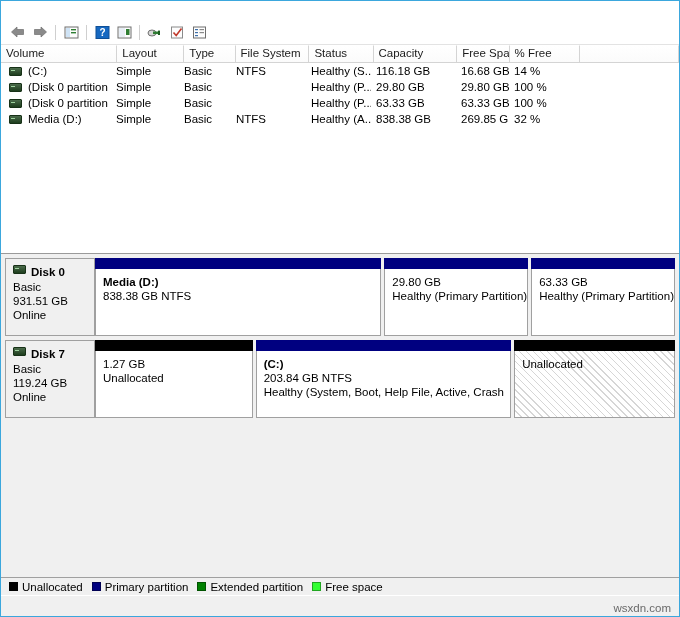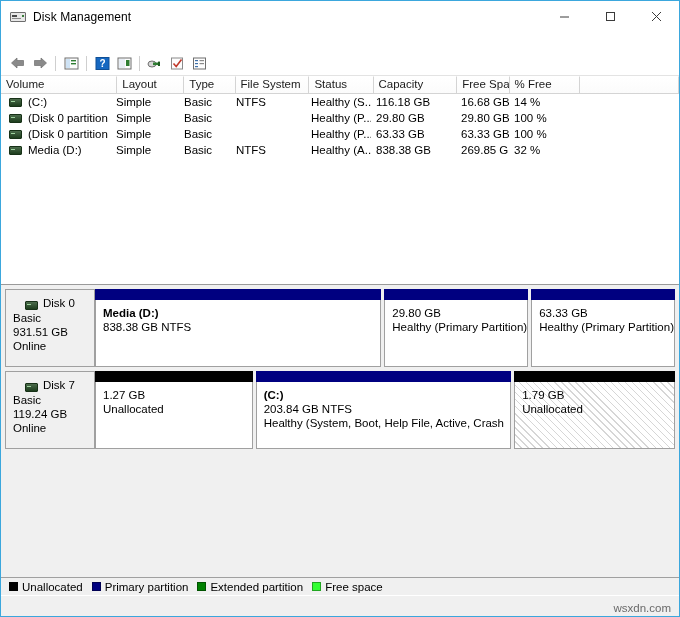--- a/index.html
+++ b/index.html
@@ -130,21 +130,21 @@
     margin:0 0 4px 4px;
     height:78px;
   }
   .disk-info{
     width:90px;flex:0 0 90px;box-sizing:border-box;
     background:#f0f0f0;
     border:1px solid #a0a0a0;
     padding:6px 0 0 7px;
     font-size:11.5px;line-height:14px;
   }
-  .disk-info .dtitle{display:flex;align-items:flex-end;font-weight:normal;margin-bottom:1px;margin-left:12px;}
+  .disk-info .dtitle{display:flex;align-items:flex-start;font-weight:bold;margin-bottom:1px;}
   .disk-info .dtitle .drive-ico{margin-right:5px;}
   .parts{
     flex:1 1 auto;display:flex;height:78px;
     box-sizing:border-box;
   }
   .part{
     box-sizing:border-box;
     height:78px;
     margin-right:3px;
     display:flex;flex-direction:column;
@@ -193,47 +193,20 @@
   .watermark{
     position:absolute;right:8px;bottom:2px;
     font-size:11.5px;color:#6a6a6a;
   }
 </style>
 </head>
 <body>
 
 <div class="window">
 
-  <div class="titlebar">
-    <div class="title-icon">
-      <div class="body"></div>
-        <div class="slot"></div>
-        <div class="slot2"></div>
-        <div class="led"></div>
-    </div>
-    <div class="title-text">Disk Management</div>
-    <div class="win-controls">
-      <div class="win-btn">
-        <svg width="11" height="11" viewBox="0 0 11 11">
-            <line x1="1" y1="6" x2="10" y2="6" stroke="#3b3b3b" stroke-width="1"></line>
-          </svg>
-      </div>
-      <div class="win-btn">
-        <svg width="11" height="11" viewBox="0 0 11 11">
-            <rect x="1.5" y="1.5" width="8" height="8" fill="none" stroke="#3b3b3b" stroke-width="1"></rect>
-          </svg>
-      </div>
-      <div class="win-btn">
-        <svg width="11" height="11" viewBox="0 0 11 11">
-            <line x1="1" y1="1" x2="10" y2="10" stroke="#3b3b3b" stroke-width="1"></line>
-            <line x1="10" y1="1" x2="1" y2="10" stroke="#3b3b3b" stroke-width="1"></line>
-          </svg>
-      </div>
-    </div>
-  </div>
 
   <div class="menubar">
     <div class="mi">File</div>
     <div class="mi">Action</div>
     <div class="mi">View</div>
     <div class="mi">Help</div>
   </div>
 
   <div class="toolbar">
     <div class="tb-item">
@@ -431,21 +404,20 @@
           <div class="pbody">
             <div class="ptitle">(C:)</div>
             <div>203.84 GB NTFS</div>
             <div>Healthy (System, Boot, Help File, Active, Crash</div>
           </div>
         </div>
         <div class="part" style="flex:1.02 1 0">
           <div class="bar" style="background:#000000"></div>
           <div class="pbody hatch">
             <div class="ptitle"></div>
-            <div>1.79 GB</div>
             <div>Unallocated</div>
           </div>
         </div>
       </div>
     </div>
 
   </div>
 
   <div class="legend">
     <div class="lg">

